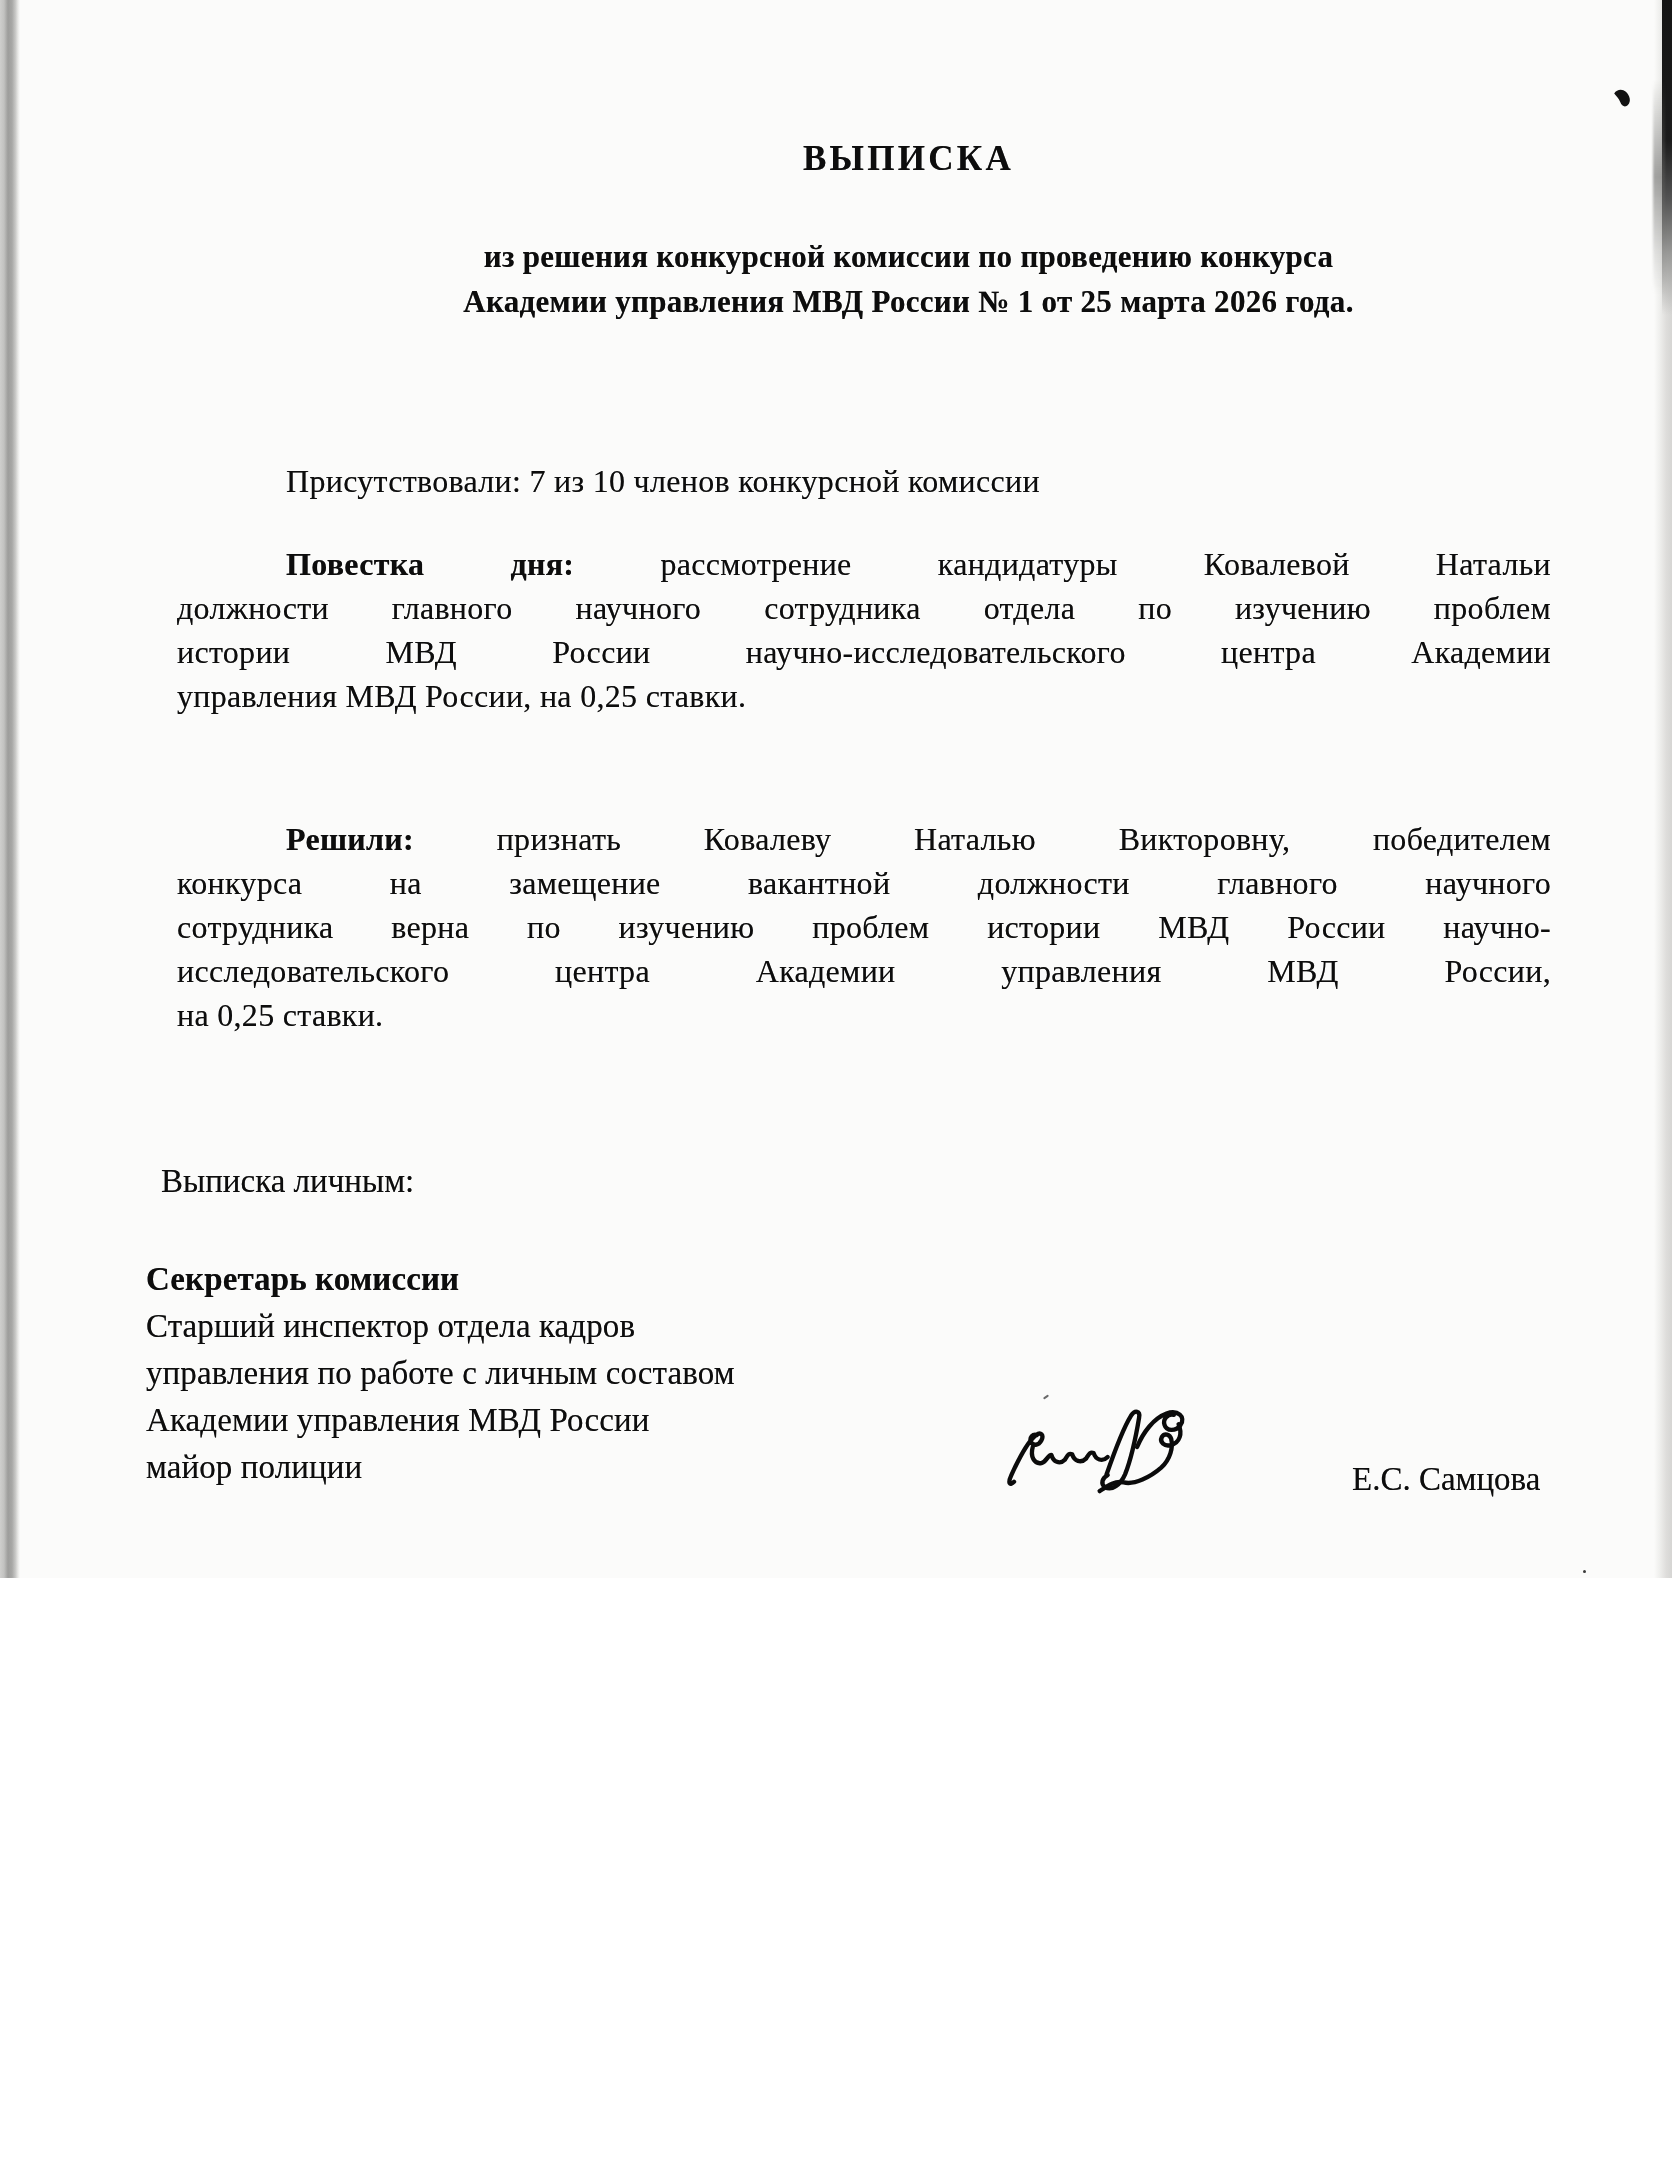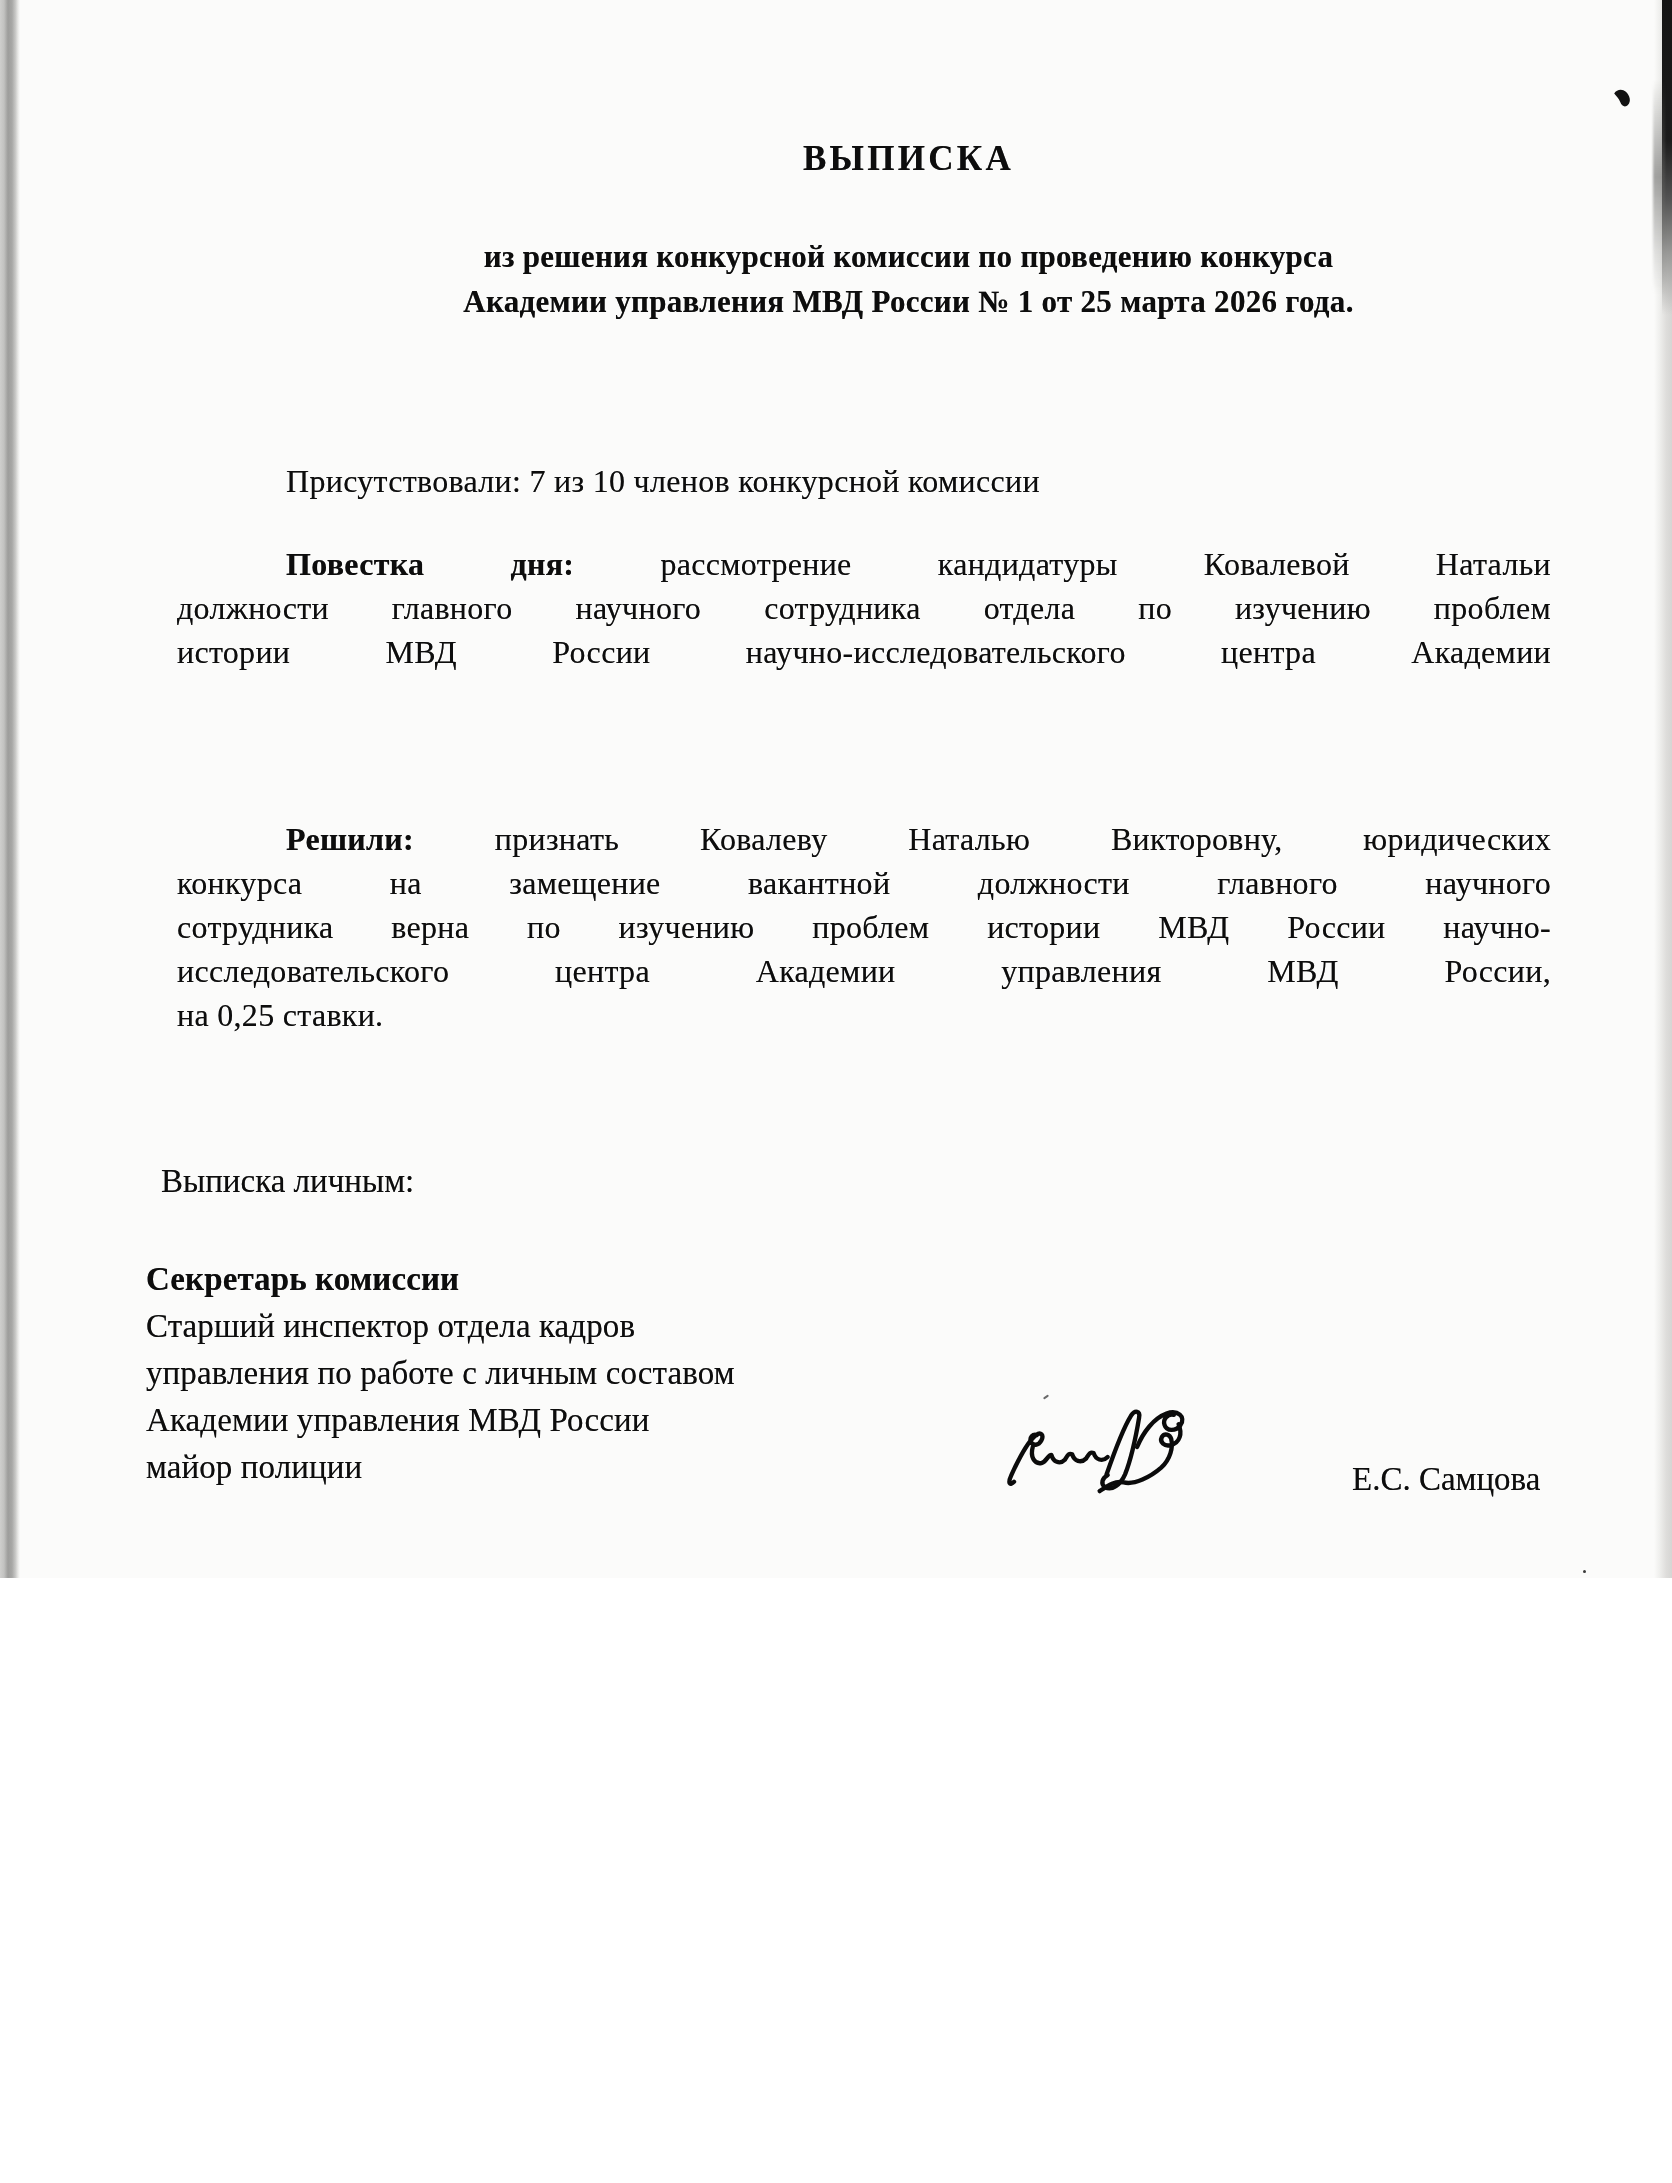--- a/index.html
+++ b/index.html
@@ -117,24 +117,25 @@
     <div>из решения конкурсной комиссии по проведению конкурса</div>
     <div>Академии управления МВД России № 1 от 25 марта 2026 года.</div>
   </div>
 
   <div class="attendance ink">Присутствовали: 7 из 10 членов конкурсной комиссии</div>
 
   <div class="para agenda ink">
     <div class="jline first"><span class="lead">Повестка дня:</span> <span>рассмотрение кандидатуры Ковалевой Натальи</span></div>
     <div class="jline">должности главного научного сотрудника отдела по изучению проблем</div>
     <div class="jline">истории МВД России научно-исследовательского центра Академии</div>
+    <div class="lline">управления МВД России, на 0,25 ставки.</div>
   </div>
 
   <div class="para decision ink">
-    <div class="jline first"><span class="lead">Решили:</span> <span>признать Ковалеву Наталью Викторовну, юридических</span></div>
+    <div class="jline first"><span class="lead">Решили:</span> <span>признать Ковалеву Наталью Викторовну, победителем</span></div>
     <div class="jline">конкурса на замещение вакантной должности главного научного</div>
     <div class="jline">сотрудника верна по изучению проблем истории МВД России научно-</div>
     <div class="jline">исследовательского центра Академии управления МВД России,</div>
     <div class="lline">на 0,25 ставки.</div>
   </div>
 
   <div class="certify ink">Выписка личным:</div>
 
   <div class="sigblock ink">
     <div class="role">Секретарь комиссии</div>

